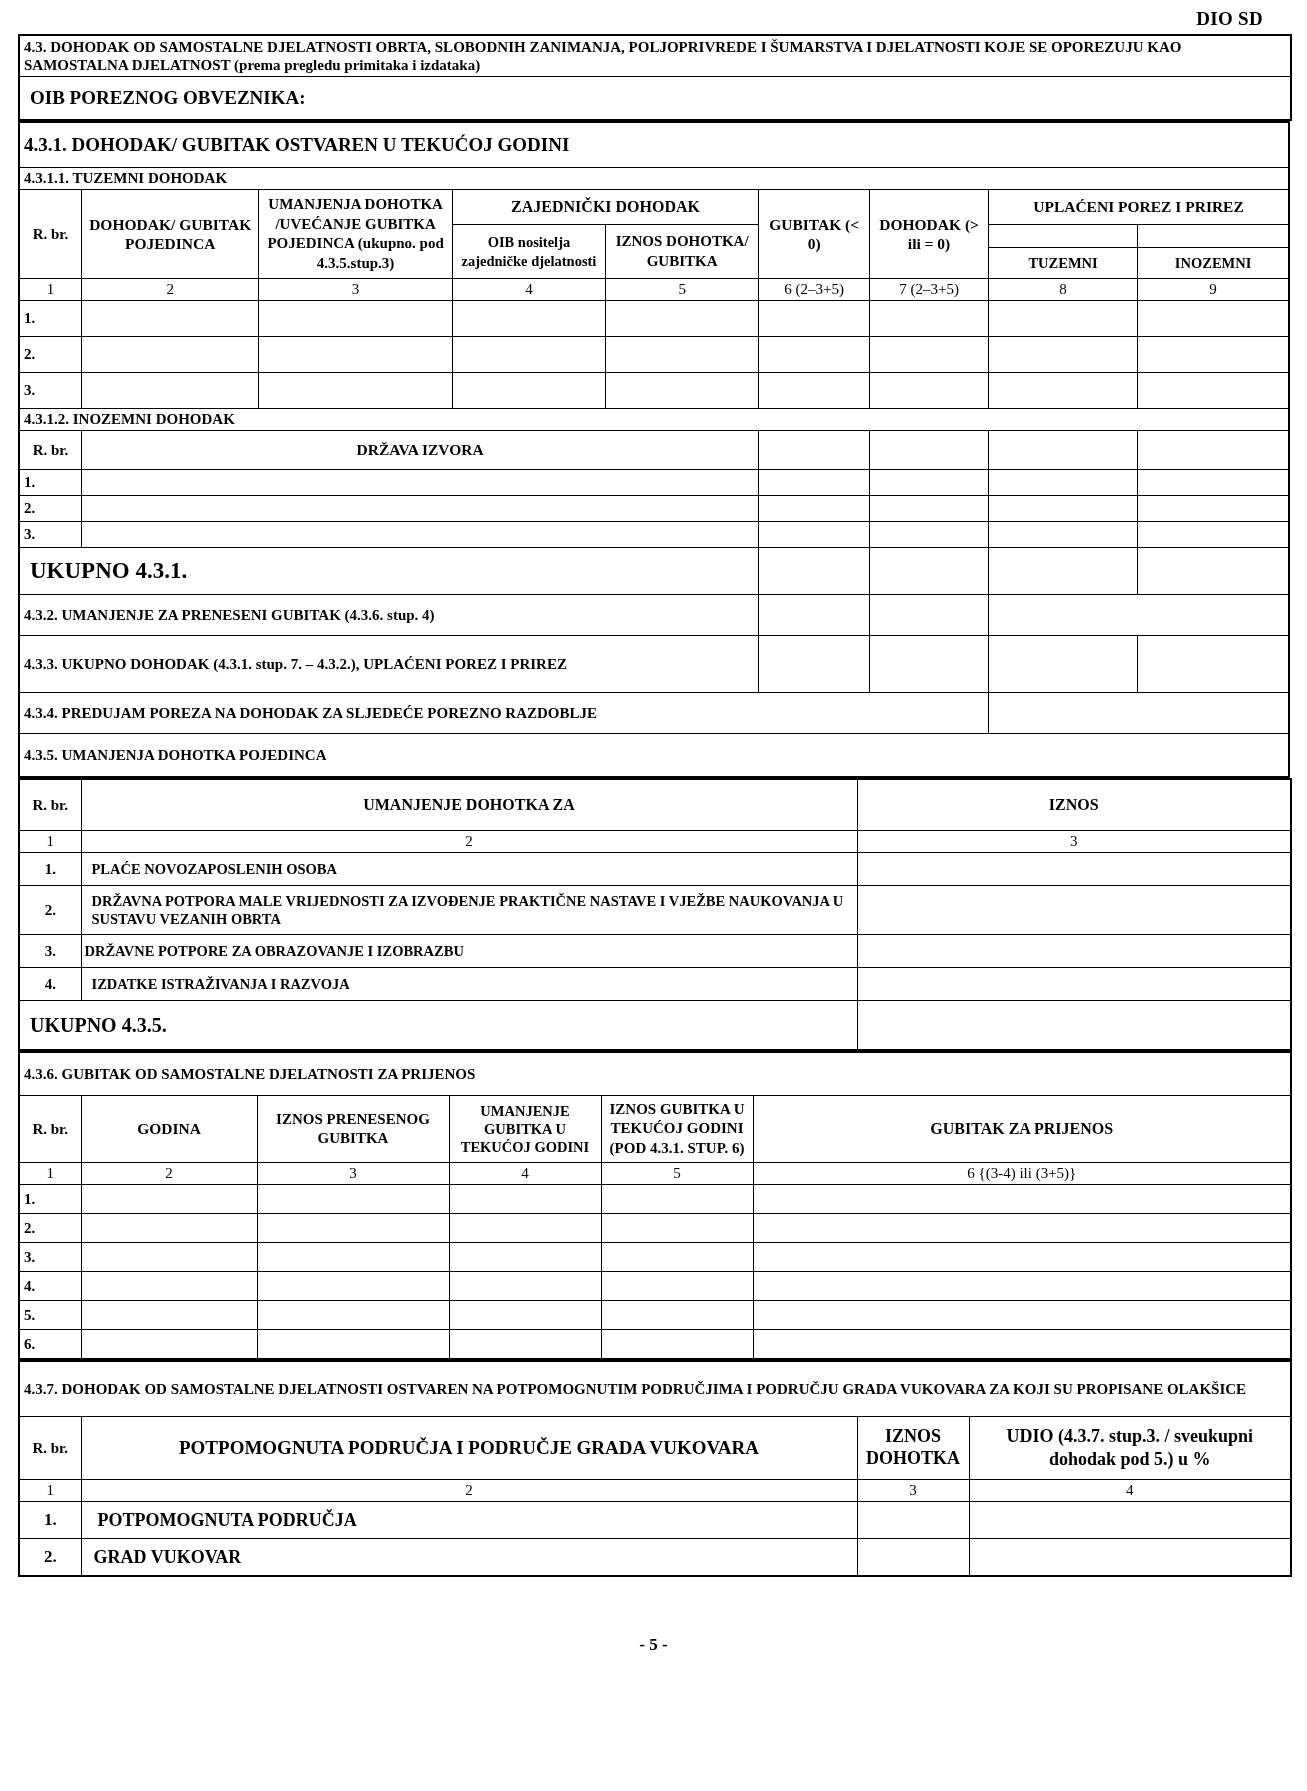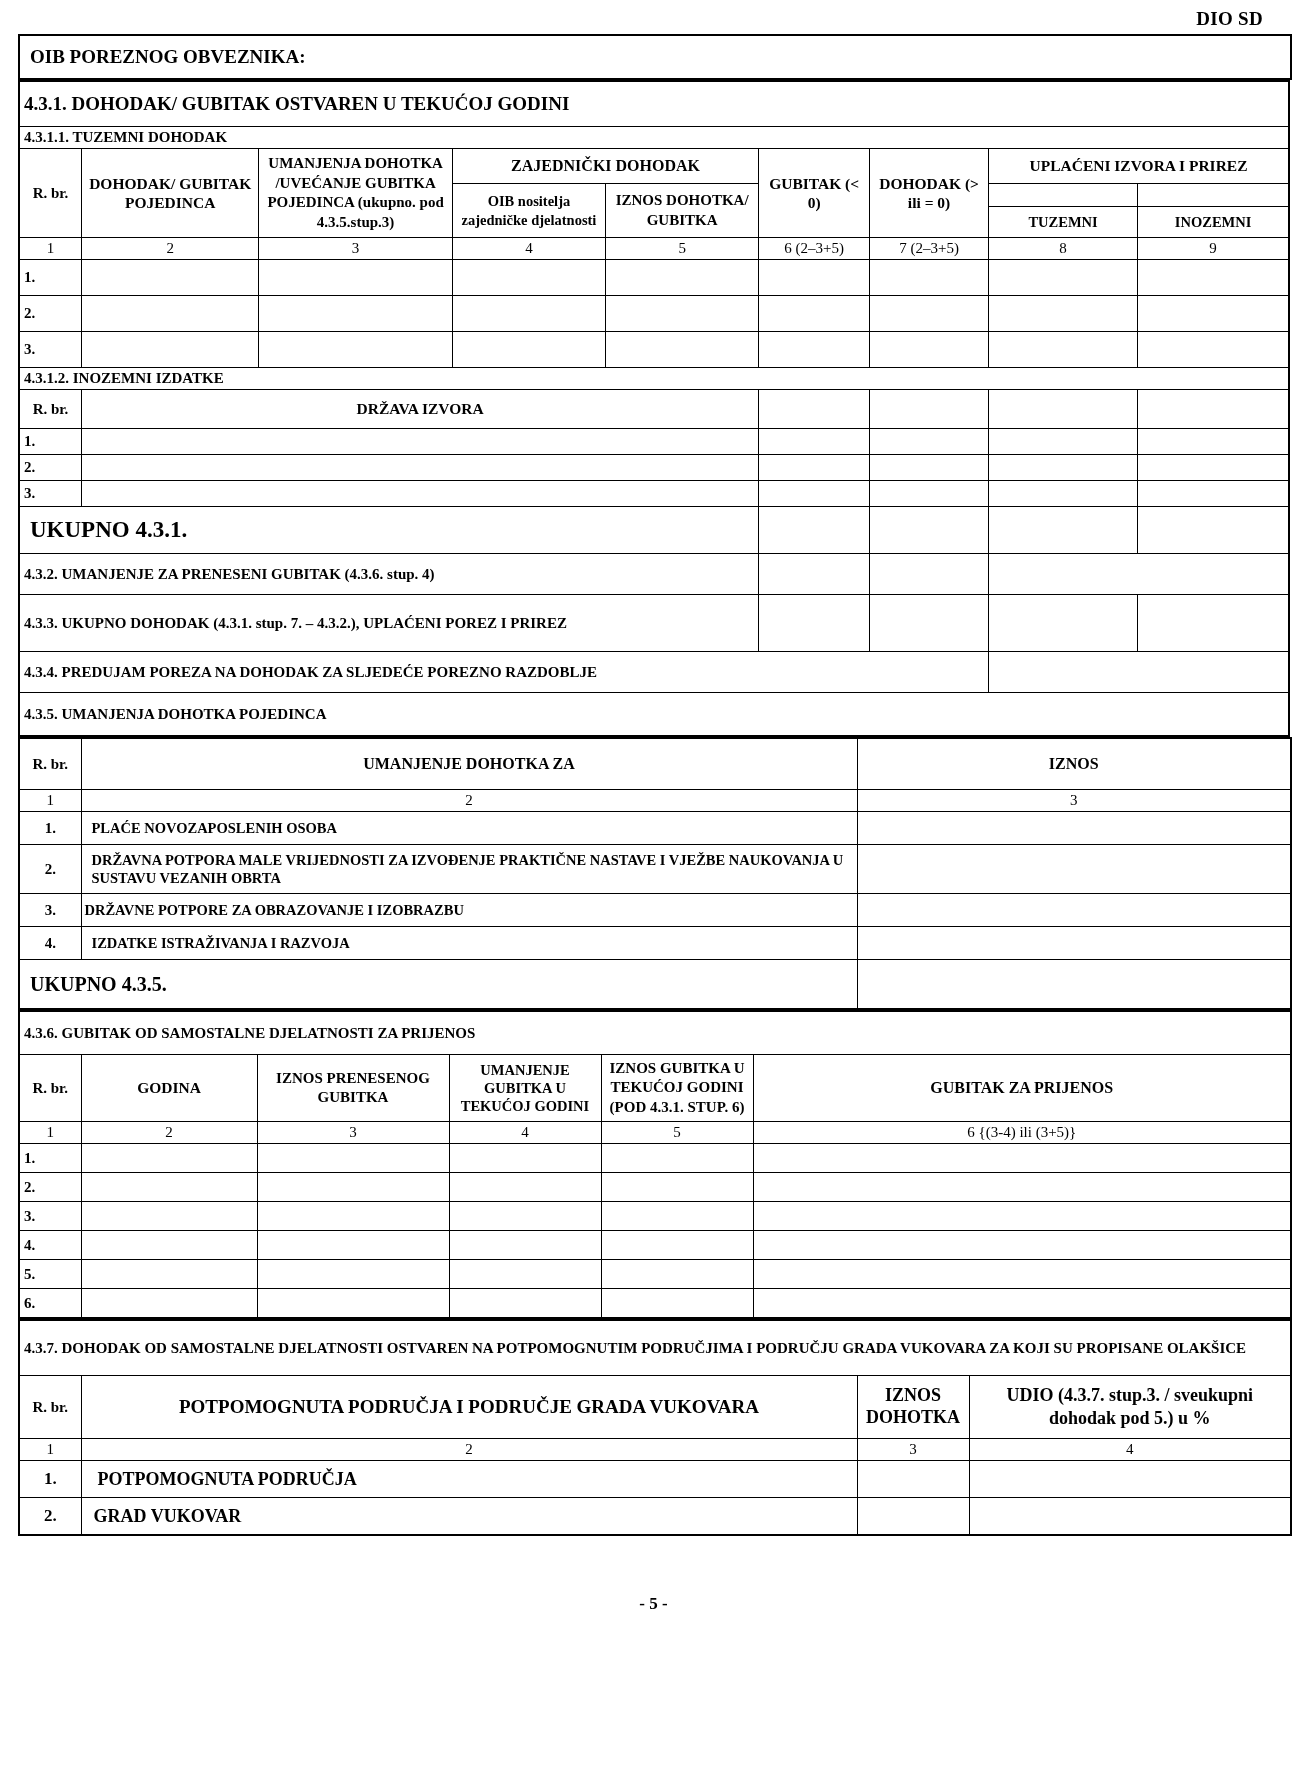--- a/index.html
+++ b/index.html
@@ -83,20 +83,23 @@
 
 <div class="page">
 
   <div class="doc-header">DIO SD</div>
 
   <table class="form">
     <colgroup>
       <col style="width:1272px">
     </colgroup>
     <tbody>
+      <tr>
+        <td class="hdr title-cell">4.3. DOHODAK OD SAMOSTALNE DJELATNOSTI OBRTA, SLOBODNIH ZANIMANJA, POLJOPRIVREDE I ŠUMARSTVA I DJELATNOSTI KOJE SE OPOREZUJU KAO SAMOSTALNA DJELATNOST (prema pregledu primitaka i izdataka)</td>
+      </tr>
       <tr>
         <td class="white" style="height:38px;font-size:19px;font-weight:bold;padding-left:10px;">OIB POREZNOG OBVEZNIKA:</td>
       </tr>
     </tbody>
   </table>
 
   <table class="form">
     <colgroup>
       <col style="width:62px">
       <col style="width:176px">
@@ -117,21 +120,21 @@
       <tr>
         <td class="hdr sub-label" colspan="9">4.3.1.1. TUZEMNI DOHODAK</td>
       </tr>
       <tr>
         <td class="hdr c b" rowspan="3" style="font-size:15px;">R. br.</td>
         <td class="hdr c b" rowspan="3" style="font-size:15.5px;line-height:1.25;">DOHODAK/ GUBITAK POJEDINCA</td>
         <td class="hdr c b xsm" rowspan="3" style="line-height:1.3;">UMANJENJA DOHOTKA /UVEĆANJE GUBITKA POJEDINCA (ukupno. pod 4.3.5.stup.3)</td>
         <td class="hdr c b" colspan="2" style="font-size:16px;height:30px;">ZAJEDNIČKI DOHODAK</td>
         <td class="hdr c b" rowspan="3" style="font-size:15.5px;line-height:1.25;">GUBITAK (&lt; 0)</td>
         <td class="hdr c b" rowspan="3" style="font-size:15.5px;line-height:1.25;">DOHODAK (&gt; ili = 0)</td>
-        <td class="hdr c b" colspan="2" style="font-size:15.5px;line-height:1.2;">UPLAĆENI IZVORA I PRIREZ</td>
+        <td class="hdr c b" colspan="2" style="font-size:15.5px;line-height:1.2;">UPLAĆENI POREZ I PRIREZ</td>
       </tr>
       <tr>
         <td class="hdr c b" rowspan="2" style="font-size:14.5px;line-height:1.25;">OIB nositelja zajedničke djelatnosti</td>
         <td class="hdr c b sm" rowspan="2" style="line-height:1.3;">IZNOS DOHOTKA/ GUBITKA</td>
         <td class="hdr c b" style="height:18px;border-bottom:none;"></td>
         <td class="hdr c b" style="height:18px;border-bottom:none;"></td>
       </tr>
       <tr>
         <td class="hdr c b" style="font-size:14.5px;height:26px;">TUZEMNI</td>
         <td class="hdr c b" style="font-size:14.5px;height:26px;">INOZEMNI</td>
@@ -175,21 +178,21 @@
         <td class="white"></td>
         <td class="white"></td>
         <td class="white"></td>
         <td class="white"></td>
         <td class="white"></td>
         <td class="white"></td>
         <td class="white"></td>
       </tr>
 
       <tr>
-        <td class="hdr sub-label" colspan="9">4.3.1.2. INOZEMNI  IZDATKE</td>
+        <td class="hdr sub-label" colspan="9">4.3.1.2. INOZEMNI  DOHODAK</td>
       </tr>
       <tr>
         <td class="hdr c b" style="font-size:15px;height:34px;">R. br.</td>
         <td class="hdr c b" colspan="4" style="font-size:15.5px;">DRŽAVA IZVORA</td>
         <td class="white"></td>
         <td class="white"></td>
         <td class="white"></td>
         <td class="white"></td>
       </tr>
       <tr class="thin">

